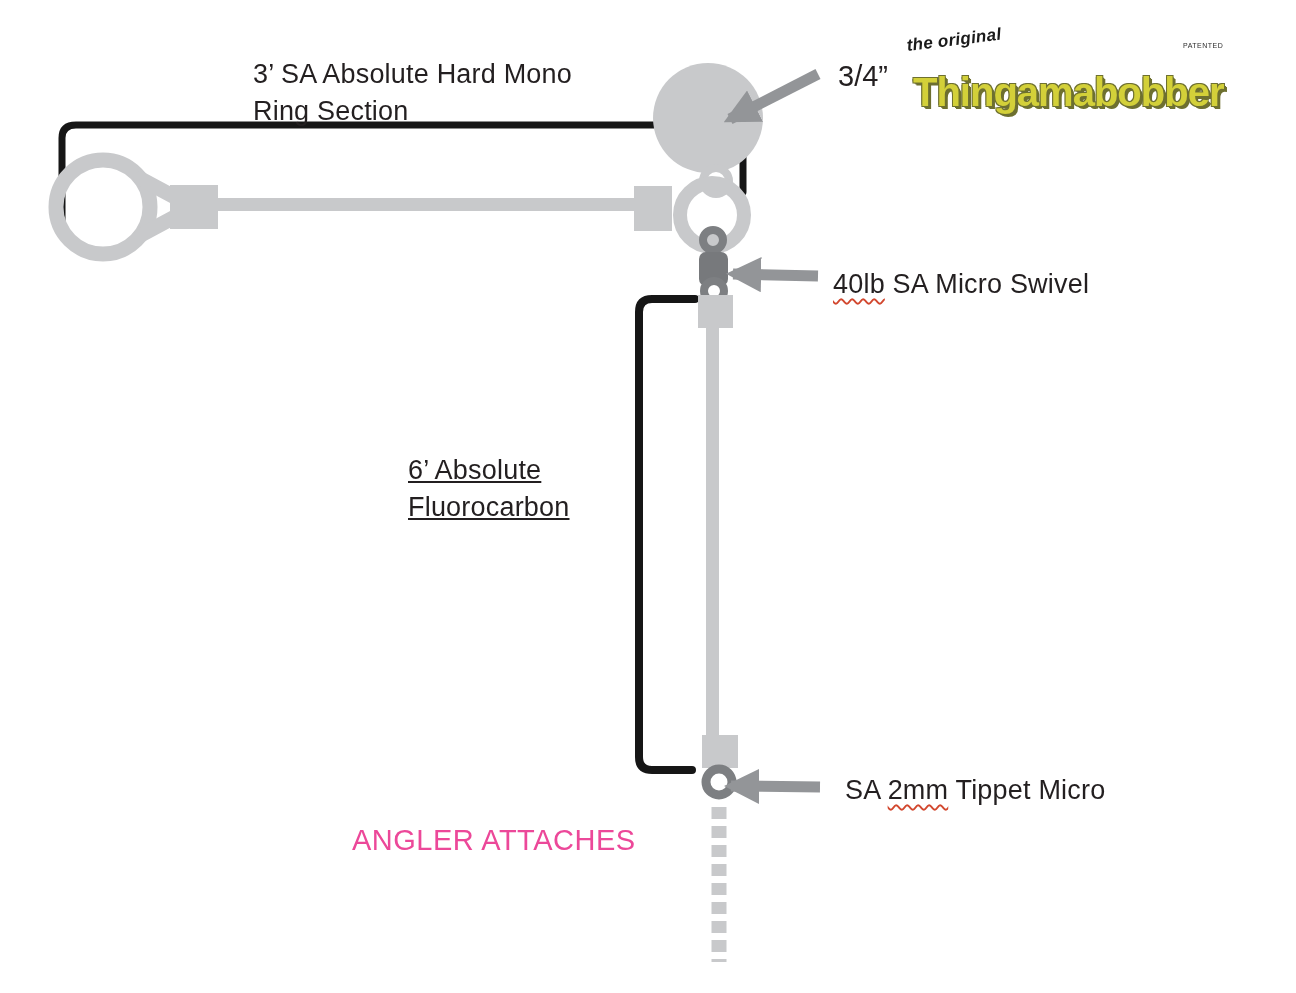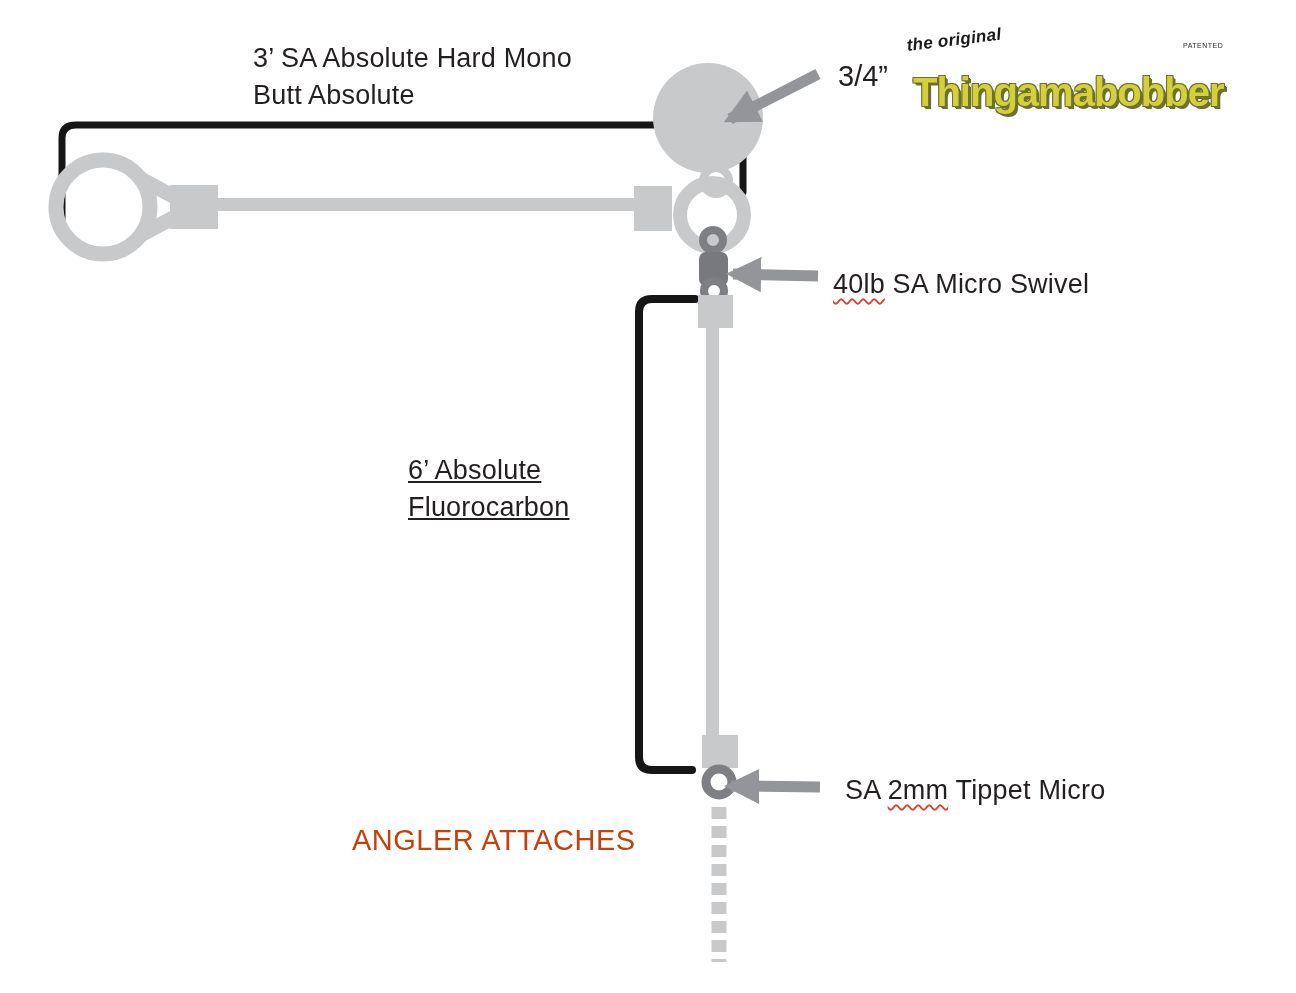--- a/index.html
+++ b/index.html
@@ -12,21 +12,21 @@
   .label-main { font-size:27px; line-height:37px; font-weight:400; color:#231f20; letter-spacing:0.2px; }
   .label-size { font-size:29px; font-weight:400; color:#231f20; }
   .squiggle {
     text-decoration-line:underline;
     text-decoration-style:wavy;
     text-decoration-color:#d2472e;
     text-decoration-thickness:2px;
     text-underline-offset:5px;
     text-decoration-skip-ink:none;
   }
-  .angler { font-size:29px; line-height:37px; font-weight:400; color:#c2410c; letter-spacing:0.5px;text-align:center; }
+  .angler { font-size:29px; line-height:37px; font-weight:400; color:#ec4899; letter-spacing:0.5px;text-align:center; }
   .logo-wrap { position:absolute; left:905px; top:30px; width:320px; height:70px; }
   .logo-tagline {
     position:absolute; left:3px; top:6px; font-size:17px; font-weight:700; font-style:italic;
     color:#1a1a1a; transform:rotate(-7deg); transform-origin:left bottom; letter-spacing:0.3px;
   }
   .logo-name {
     position:absolute; left:8px; top:16px; font-size:40px; font-weight:700; letter-spacing:-1px;
     color:#d3d039;
     text-shadow:
       -1px -1px 0 #6e7030, 1px -1px 0 #6e7030, -1px 1px 0 #6e7030,
@@ -69,23 +69,23 @@
     <rect x="702" y="735" width="36" height="33" fill="#c8c9cb"></rect>
 
     <circle cx="719" cy="782" r="13" fill="#ffffff" stroke="#7d7f82" stroke-width="9"></circle>
     <line x1="719" y1="807" x2="719" y2="962" stroke="#c8c9cb" stroke-width="15" stroke-dasharray="12 7"></line>
 
     <line x1="818" y1="74" x2="730" y2="119" stroke="#939598" stroke-width="11" marker-end="url(#ah)"></line>
     <line x1="818" y1="276" x2="733" y2="274" stroke="#939598" stroke-width="11" marker-end="url(#ah)"></line>
     <line x1="820" y1="787" x2="731" y2="786" stroke="#939598" stroke-width="11" marker-end="url(#ah)"></line>
   </svg>
 
-  <div class="label label-main" style="left:253px; top:40px;">
+  <div class="label label-main" style="left:253px; top:56px;">
     <span>3’ SA Absolute Hard Mono</span><br>
-    <span>Butt Absolute</span>
+    <span>Ring Section</span>
   </div>
 
   <div class="label label-size" style="left:838px; top:60px;">
     <span>3/4”</span>
   </div>
 
   <div class="logo-wrap">
     <div class="logo-tagline">the original</div>
     <div class="logo-patented">PATENTED</div>
     <div class="logo-name">Thingamabobber</div>

